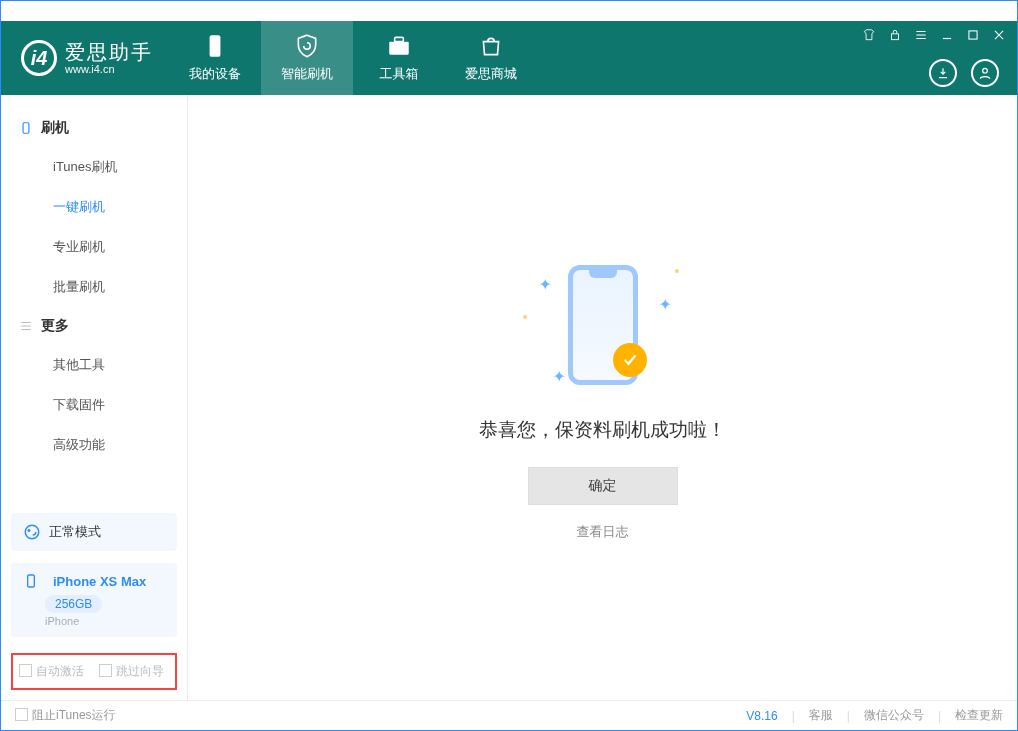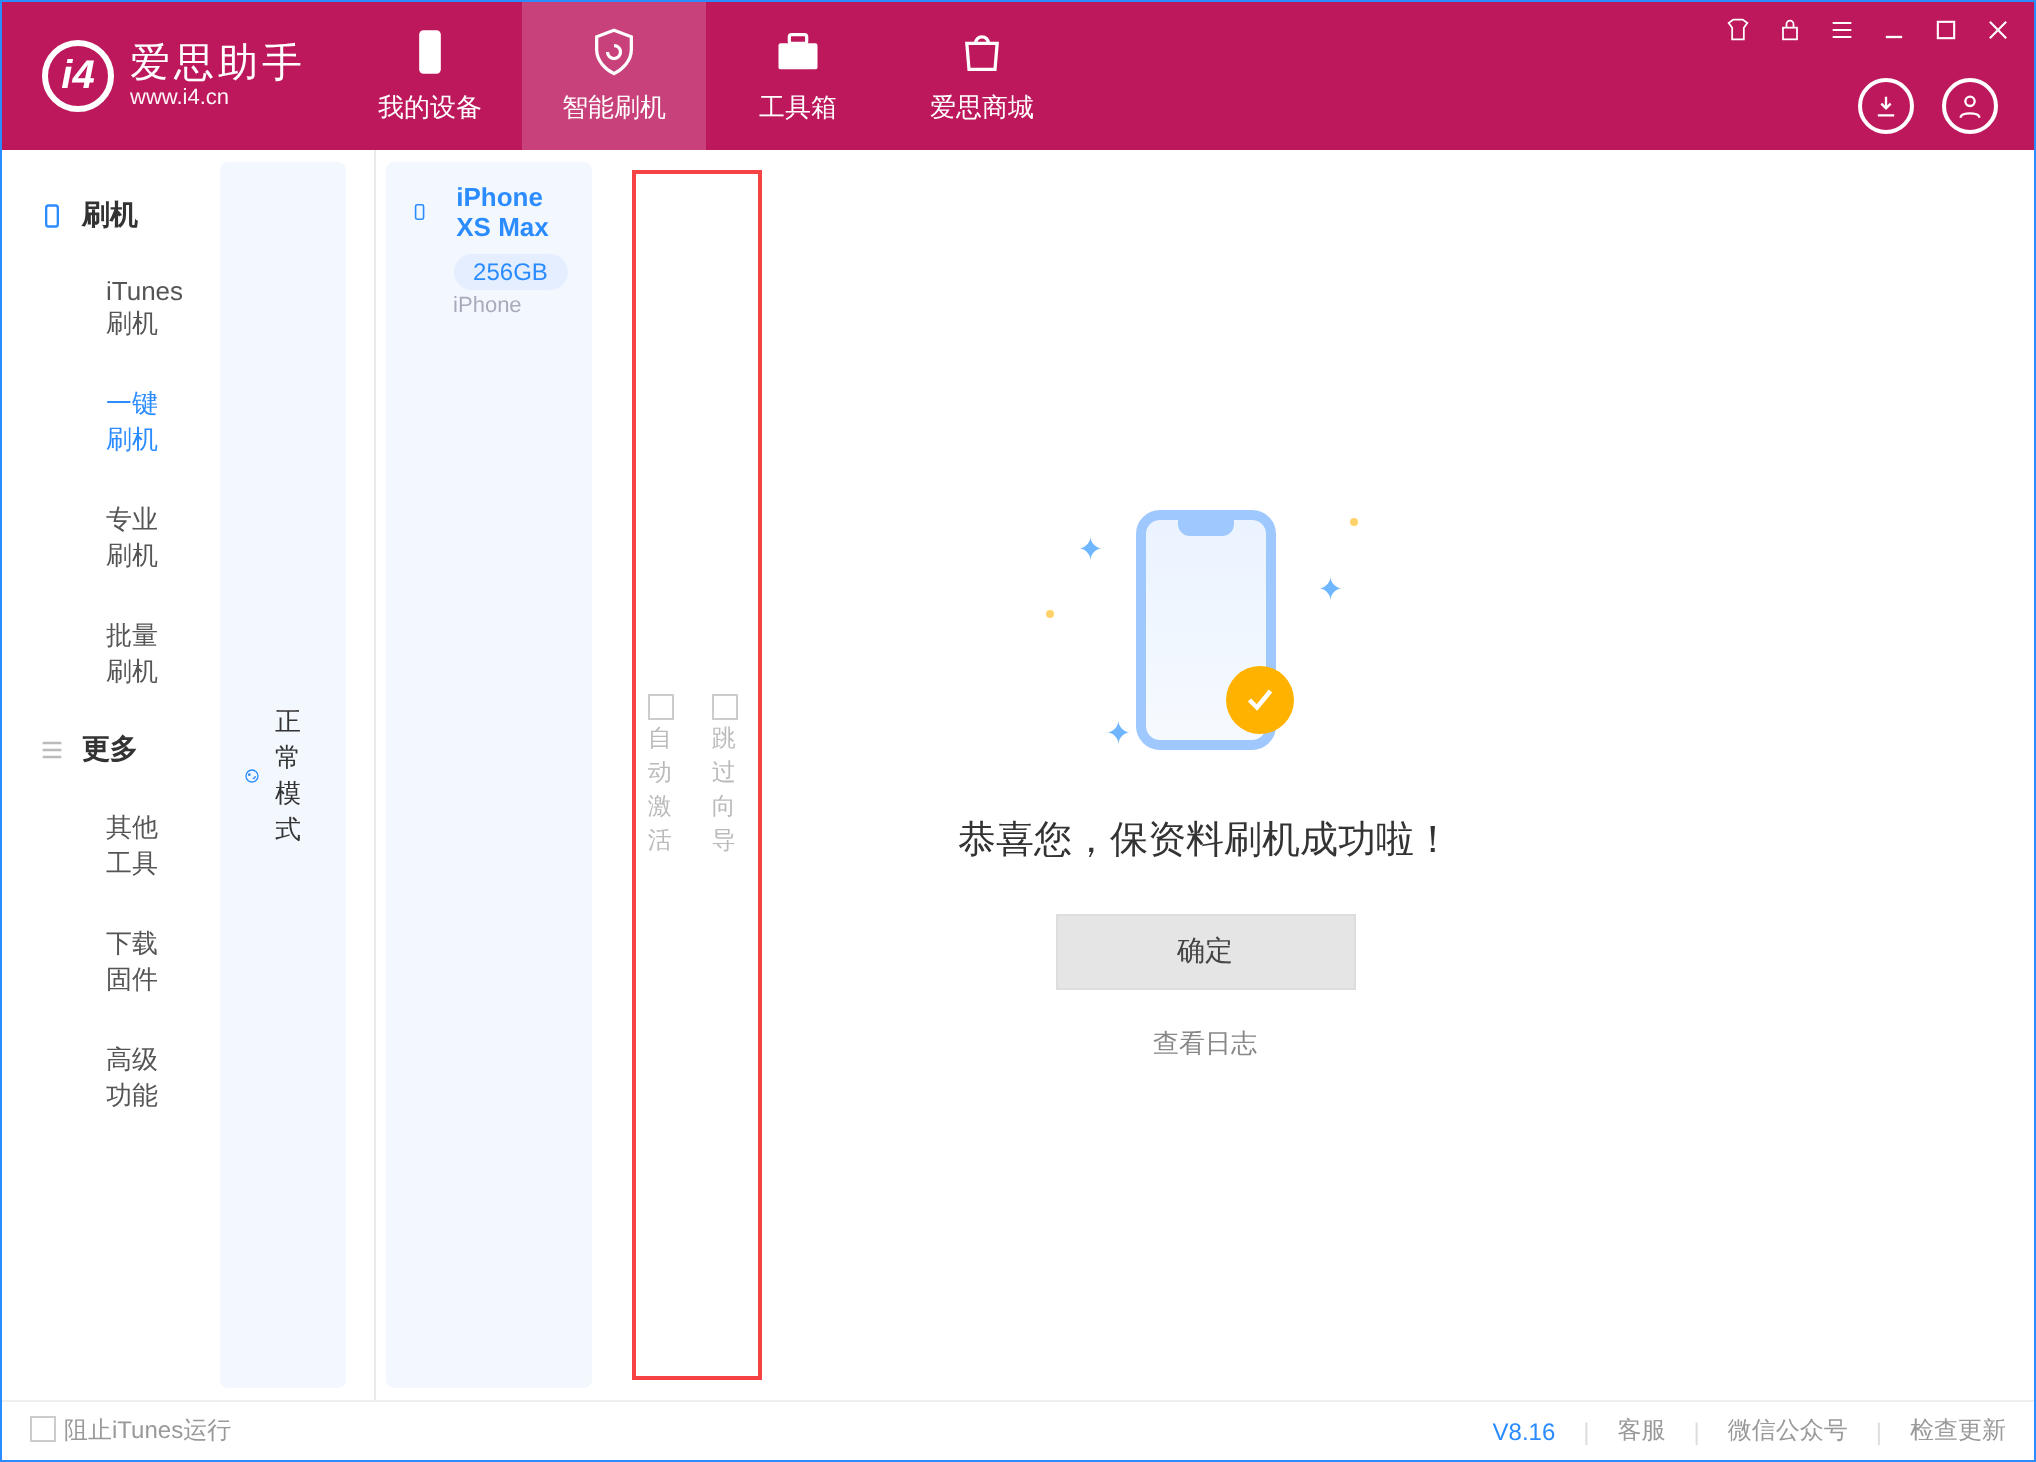--- a/index.html
+++ b/index.html
@@ -1,36 +1,36 @@
 <!DOCTYPE html>
 <html><head>
 <meta charset="utf-8">
 <style>
 * { margin: 0; padding: 0; box-sizing: border-box; font-family: "Microsoft YaHei", Arial, sans-serif; }
 body { background: #fff; width: 1018px; height: 731px; overflow: hidden; display: flex; flex-direction: column; border: 1px solid #2b8cff; }
 
 
-.header { background: #be185d; height: 74px; display: flex; align-items: center; color: #fff; position: relative; }
+.header { background: #0f766e; height: 74px; display: flex; align-items: center; color: #fff; position: relative; margin-top: 20px; }
 .logo-block { display: flex; align-items: center; padding: 0 16px 0 20px; }
 .logo-circle { width: 36px; height: 36px; border: 3px solid #fff; border-radius: 50%; display: flex; align-items: center; justify-content: center; font-size: 20px; font-weight: bold; font-style: italic; }
 .logo-text { margin-left: 8px; line-height: 1.1; }
 .logo-text .t1 { font-size: 20px; font-weight: normal; letter-spacing: 2px; }
 .logo-text .t2 { font-size: 11px; opacity: .95; }
 .tabs { display: flex; height: 100%; }
 .tab { width: 92px; display: flex; flex-direction: column; align-items: center; justify-content: center; gap: 6px; cursor: pointer; font-size: 13px; }
 .tab.active { background: rgba(255,255,255,0.18); }
 .tab svg { width: 26px; height: 26px; }
 .win-controls-top { position: absolute; top: 6px; right: 10px; display: flex; gap: 10px; }
 .win-controls-top span { width: 16px; height: 16px; display: inline-flex; align-items: center; justify-content: center; cursor: pointer; font-size: 14px; }
 .win-right-icons { position: absolute; right: 18px; bottom: 8px; display: flex; gap: 14px; }
 .win-right-icons .cbtn { width: 28px; height: 28px; border: 2px solid #fff; border-radius: 50%; display: flex; align-items: center; justify-content: center; cursor: pointer; }
 
 
 .body { flex: 1; display: flex; min-height: 0; }
-.sidebar { width: 187px; border-right: 1px solid #eaeaea; display: flex; }
+.sidebar { width: 187px; border-right: 1px solid #eaeaea; display: flex; flex-direction: column; }
 .side-scroll { flex: 1; padding-top: 14px; }
 .side-group-hd { display: flex; align-items: center; padding: 10px 18px; font-size: 14px; color: #333; font-weight: bold; }
 .side-group-hd svg { width: 14px; height: 14px; margin-right: 8px; }
 .side-item { padding: 11px 8px 11px 52px; font-size: 13px; color: #555; cursor: pointer; }
 .side-item.active { color: #2b8cff; }
 
 .mode-card, .device-card { margin: 6px 10px; background: #f3f8ff; border-radius: 4px; padding: 10px 12px; font-size: 13px; display: flex; align-items: center; color: #333; }
 .mode-card svg, .device-card svg { margin-right: 8px; }
 .device-card { flex-direction: column; align-items: flex-start; }
 .device-row1 { display: flex; align-items: center; font-weight: bold; color: #2b8cff; }

